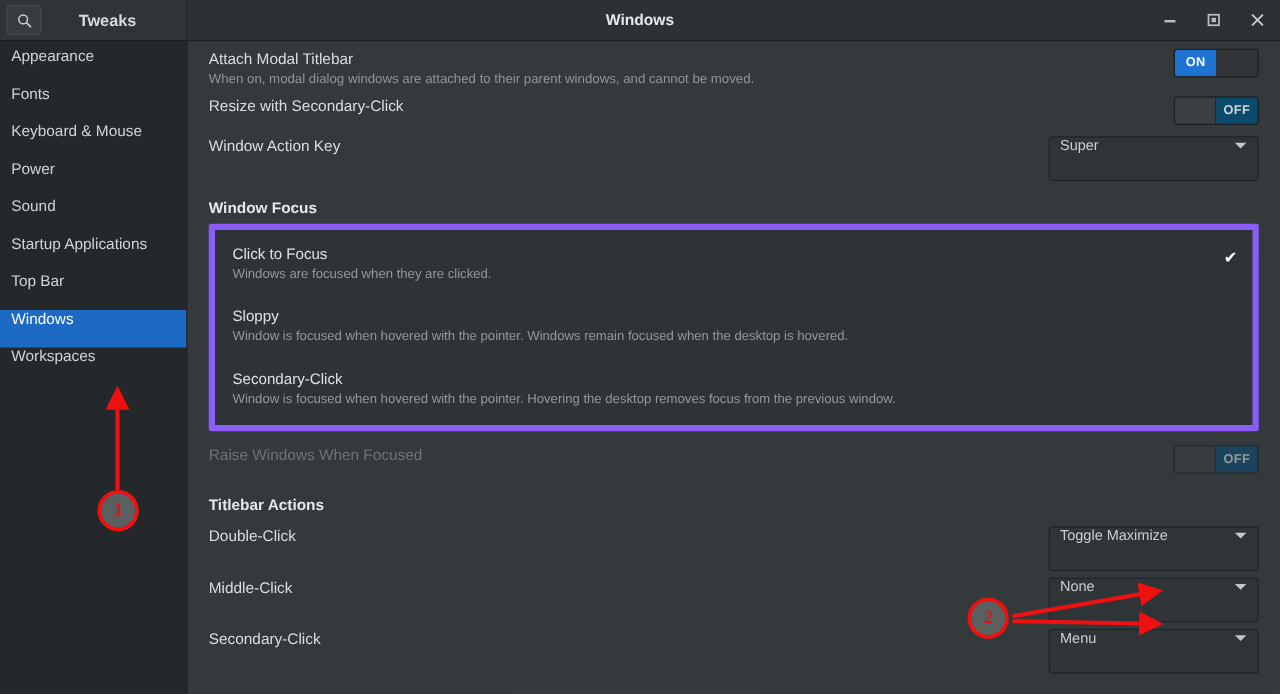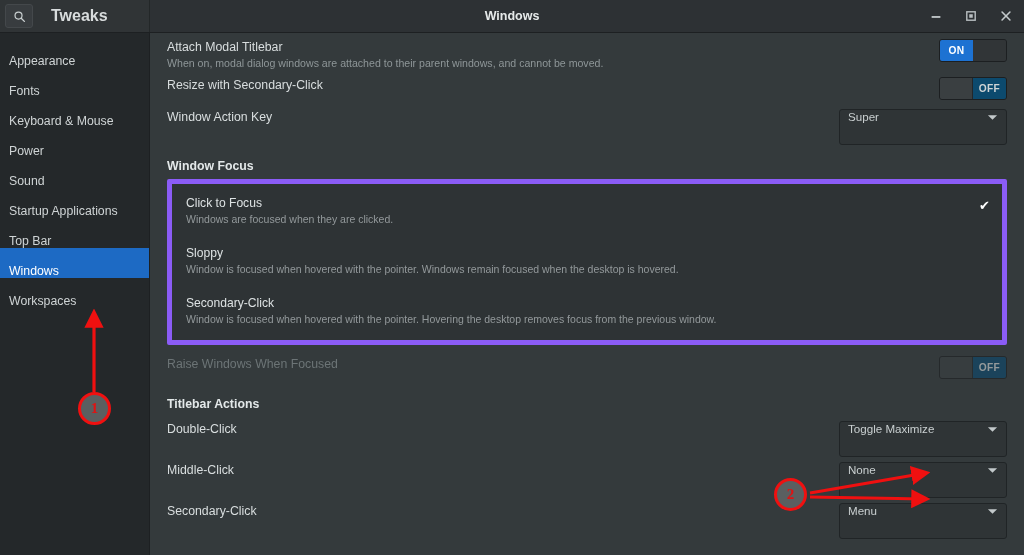--- a/index.html
+++ b/index.html
@@ -27,22 +27,22 @@
     border-right: 1px solid #232728;
   }
   .search-btn {
     width: 28px; height: 24px; margin-left: 5px;
     background: #383c3f;
     border: 1px solid #44484b; border-radius: 3px;
     display: flex; align-items: center; justify-content: center;
   }
   .search-btn svg { display:block; }
   .hb-app-title {
-    margin-left: 18px; color: #d8dcdd;
-    font-size: 16px; font-weight: bold;
+    margin-left: 30px; color: #d8dcdd;
+    font-size: 13px; font-weight: bold;
   }
   .hb-center {
     position: absolute; left: 0; right: 0; top: 0; bottom: 0;
     display: flex; align-items: center; justify-content: center;
     pointer-events: none;
   }
   .hb-title { color: #e6eaea; font-size: 12.5px; font-weight: bold; }
   .hb-right {
     margin-left: auto; display: flex; align-items: center;
     height: 100%; padding-right: 9px; gap: 17px; z-index: 2;
@@ -55,21 +55,21 @@
 
   
   .sidebar {
     width: 150px; flex: 0 0 150px;
     background: #24282a;
     border-right: 1px solid #1d2022;
     padding-top: 5px;
     position: relative;
   }
   .side-item {
-    height: 30px; display: flex; align-items: flex-end;
+    height: 30px; display: flex; align-items: flex-start;
     padding-left: 9px; color: #cfd4d5; font-size: 12.3px;
   }
   .side-item.selected { background: #1d6ac4; color: #ffffff; }
 
   
   .content {
     flex: 1 1 auto; background: #343a3c;
     position: relative; overflow: hidden;
     padding: 0 17px;
   }

